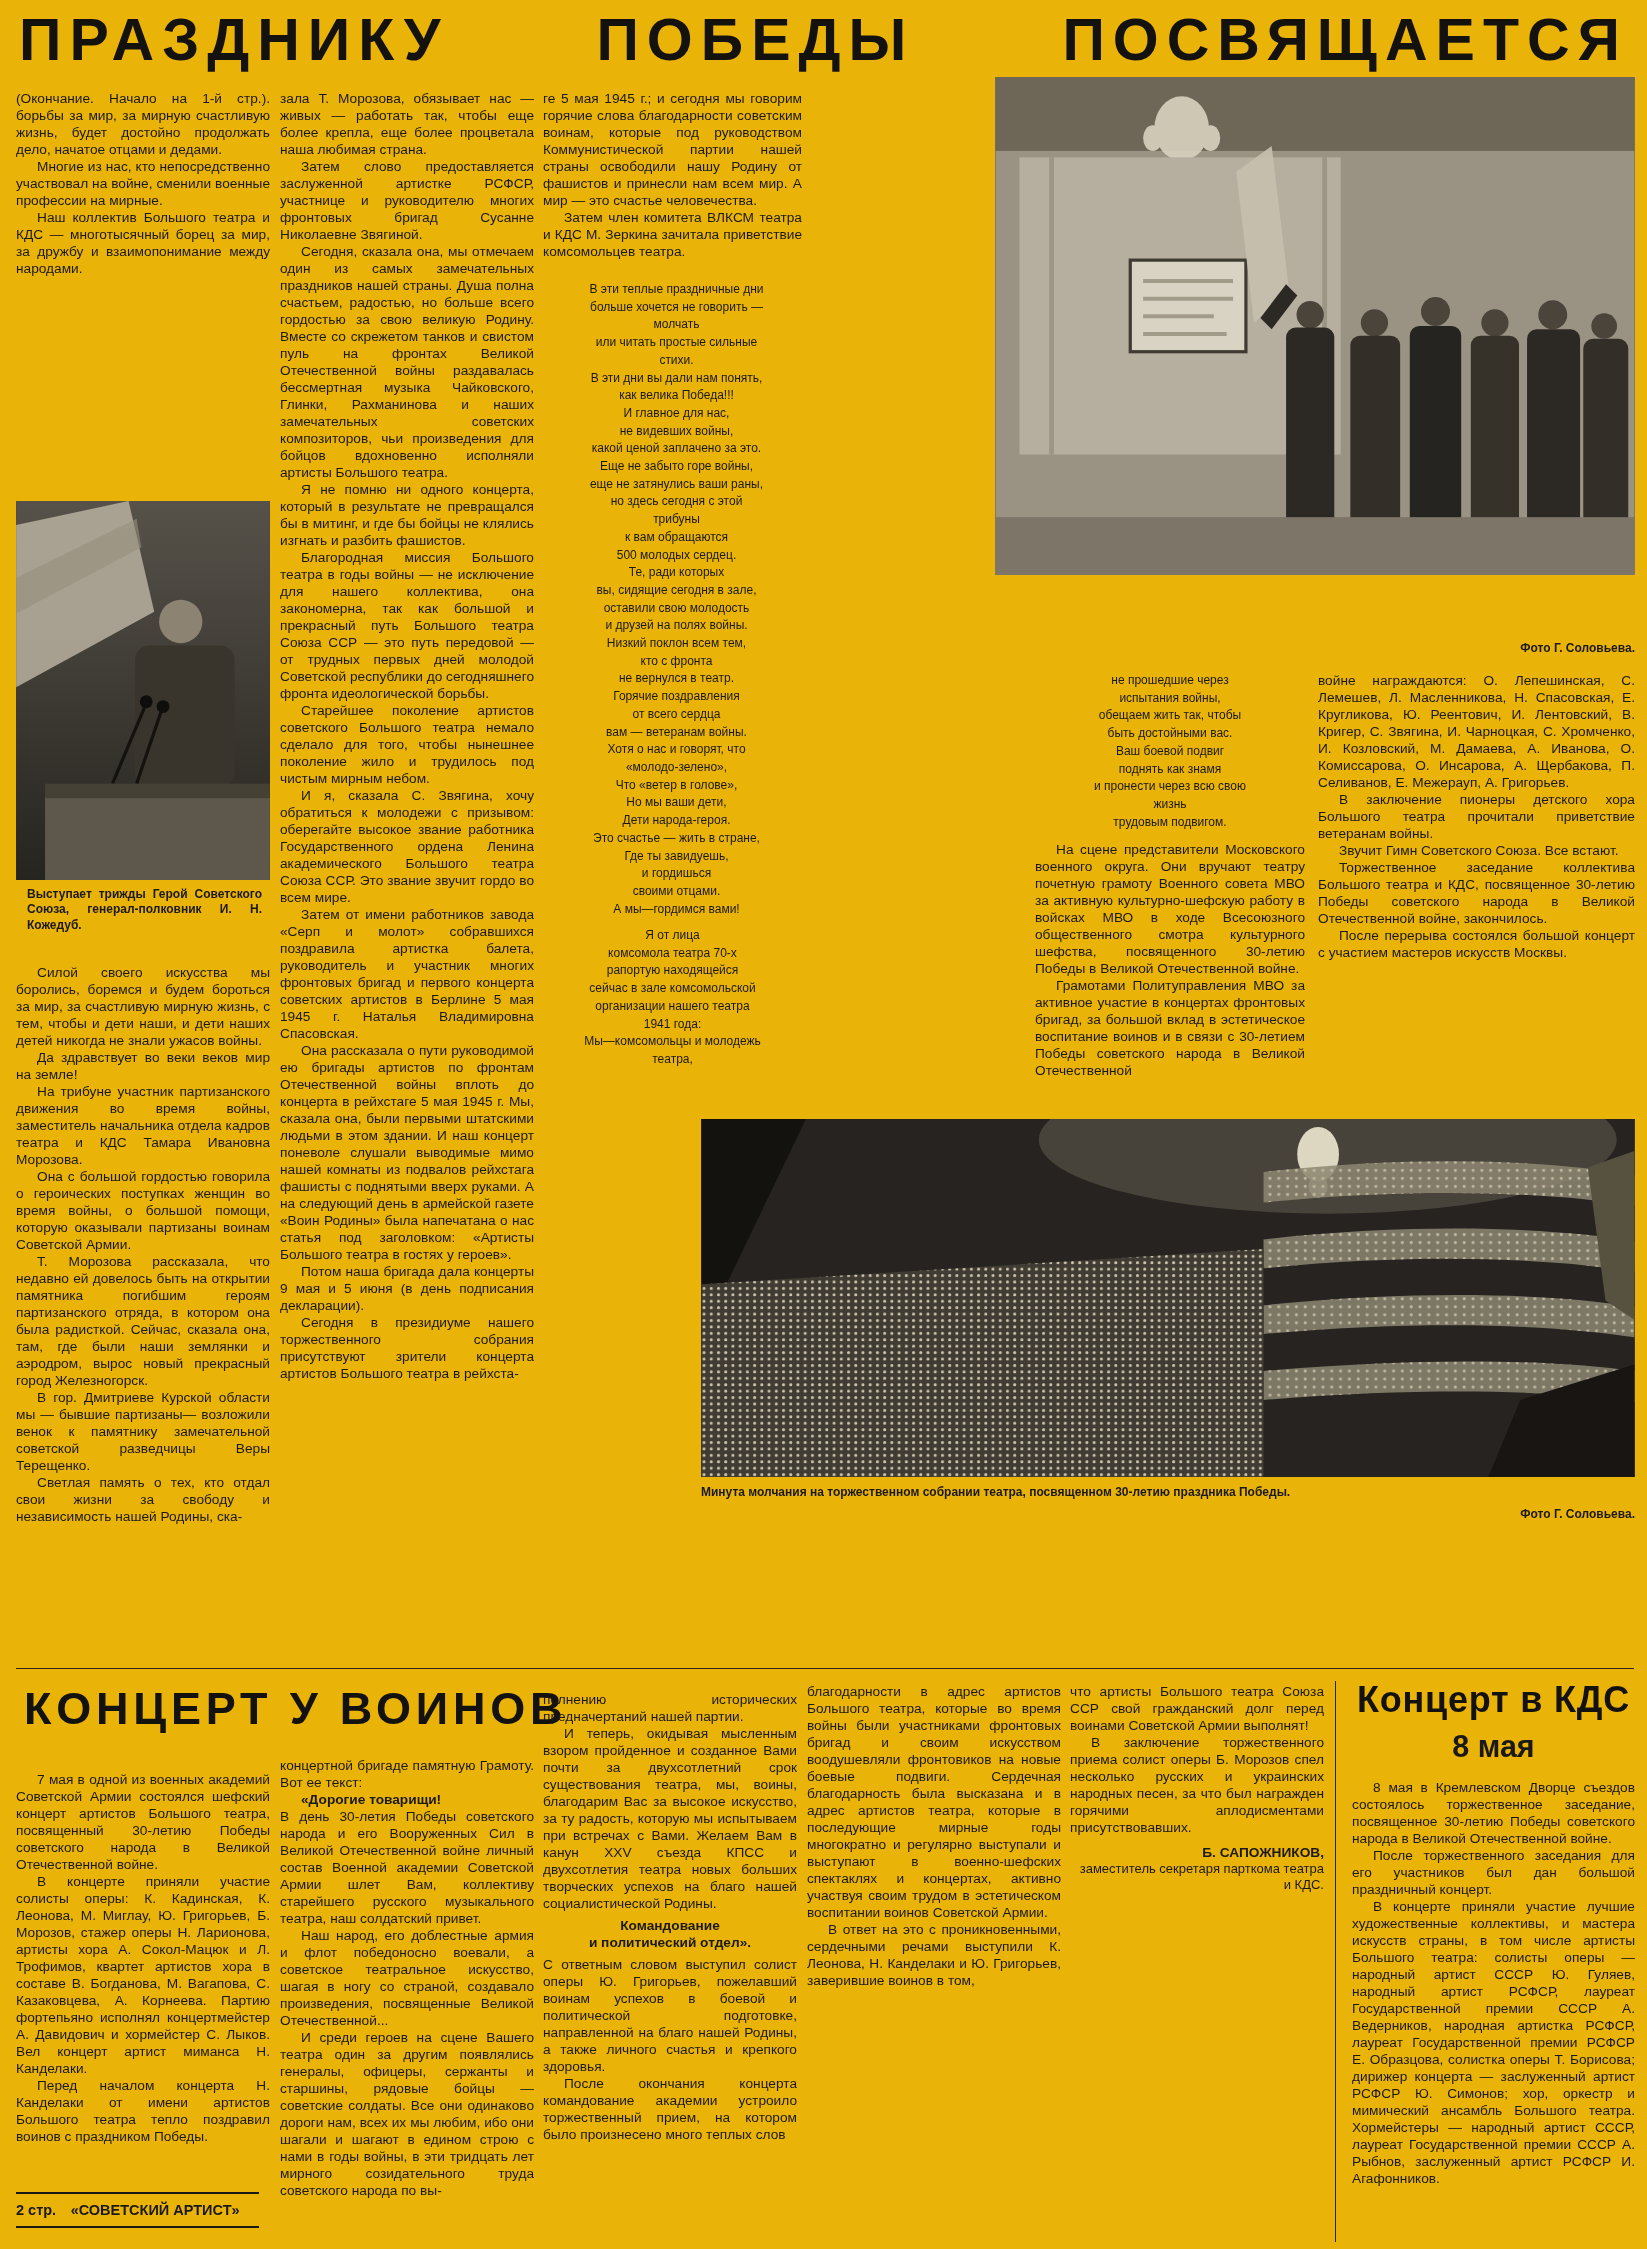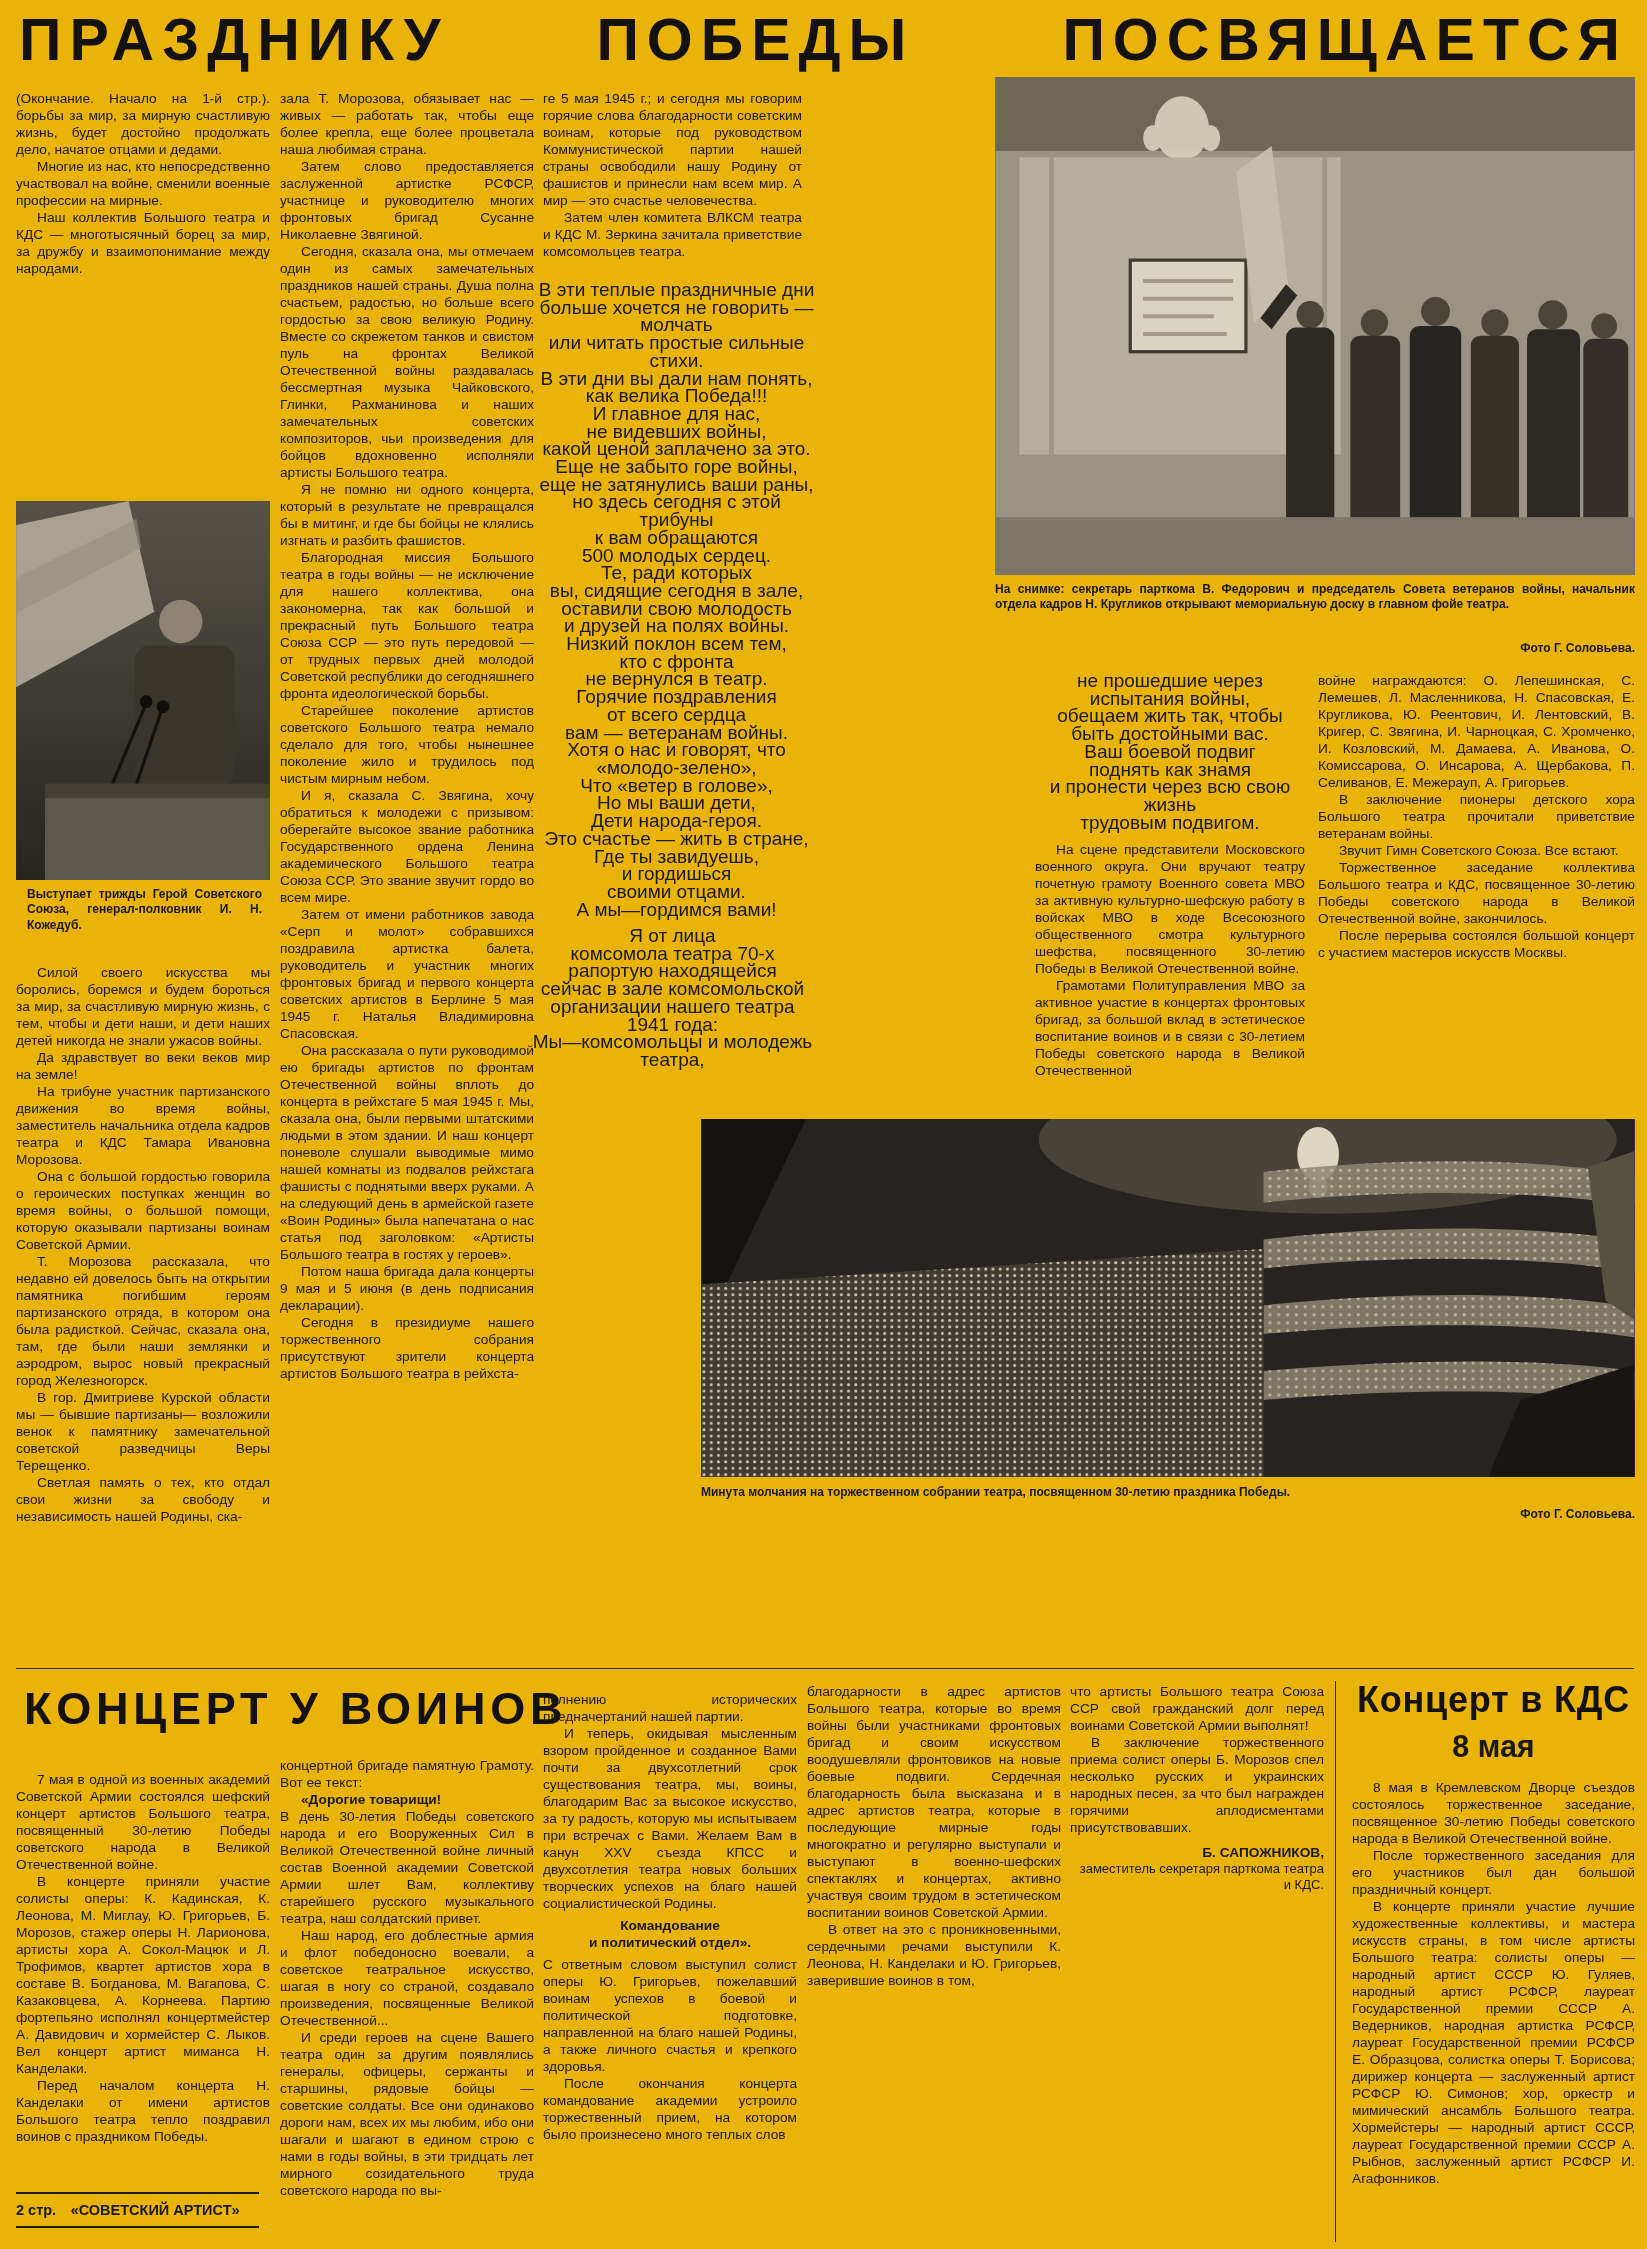--- a/index.html
+++ b/index.html
@@ -10,21 +10,21 @@
     margin:0 auto;
     background:#eab308;
     color:#1b1916;
     font-family:Liberation Sans, sans-serif;
     overflow:hidden;
   }
   
   .tb{position:absolute;font-size:13.7px;line-height:17px;text-align:justify;overflow:hidden;}
   .tb .para{margin:0;text-indent:21px;}
   .cont .para:first-child{text-indent:0;}
-  .verse{position:absolute;font-size:19px;line-height:17.7px;text-align:center;white-space:pre-line;overflow:hidden;}
+  .verse{position:absolute;font-size:12px;line-height:17.7px;text-align:center;white-space:pre-line;overflow:hidden;}
   .cap{position:absolute;font-size:12px;line-height:15.3px;font-weight:bold;text-align:justify;overflow:hidden;}
   .credit{position:absolute;font-size:12px;line-height:15.3px;font-weight:bold;text-align:right;}
   .photo{position:absolute;margin:0;padding:0;background:#44403a;overflow:hidden;}
   .photo svg{display:block;}
   .bold-line{font-weight:bold;margin:0;text-indent:21px;}
   .center-bold{font-weight:bold;text-align:center;white-space:pre-line;margin:4.8px 0;}
   .sig-name{display:block;font-weight:bold;text-align:right;margin-top:8px;}
   .sig-role{display:block;text-align:right;font-size:13px;line-height:16px;}
   
   .main-headline{
@@ -221,21 +221,20 @@
         <circle cx="622" cy="306" r="17" fill="#4a443a"></circle>
         <rect x="592" y="322" width="60" height="240" rx="12" fill="#36322a"></rect>
         <circle cx="694" cy="296" r="18" fill="#4a443a"></circle>
         <rect x="662" y="314" width="66" height="248" rx="12" fill="#2c2924"></rect>
         <circle cx="758" cy="310" r="16" fill="#4a443a"></circle>
         <rect x="732" y="326" width="56" height="236" rx="12" fill="#332f28"></rect>
       </g>
       <rect x="0" y="548" width="796" height="72" fill="#7d7668"></rect>
     </svg>
   </figure>
-  <div class="cap cap-cer">На снимке: секретарь парткома В. Федорович и председатель Совета ветеранов войны, начальник отдела кадров Н. Кругликов открывают мемориальную доску в главном фойе театра.</div>
   <div class="credit cr-cer">Фото Г. Соловьева.</div>
 
   <div class="verse rb1v">не прошедшие через
 испытания войны,
 обещаем жить так, чтобы
 быть достойными вас.
 Ваш боевой подвиг
 поднять как знамя
 и пронести через всю свою
 жизнь

